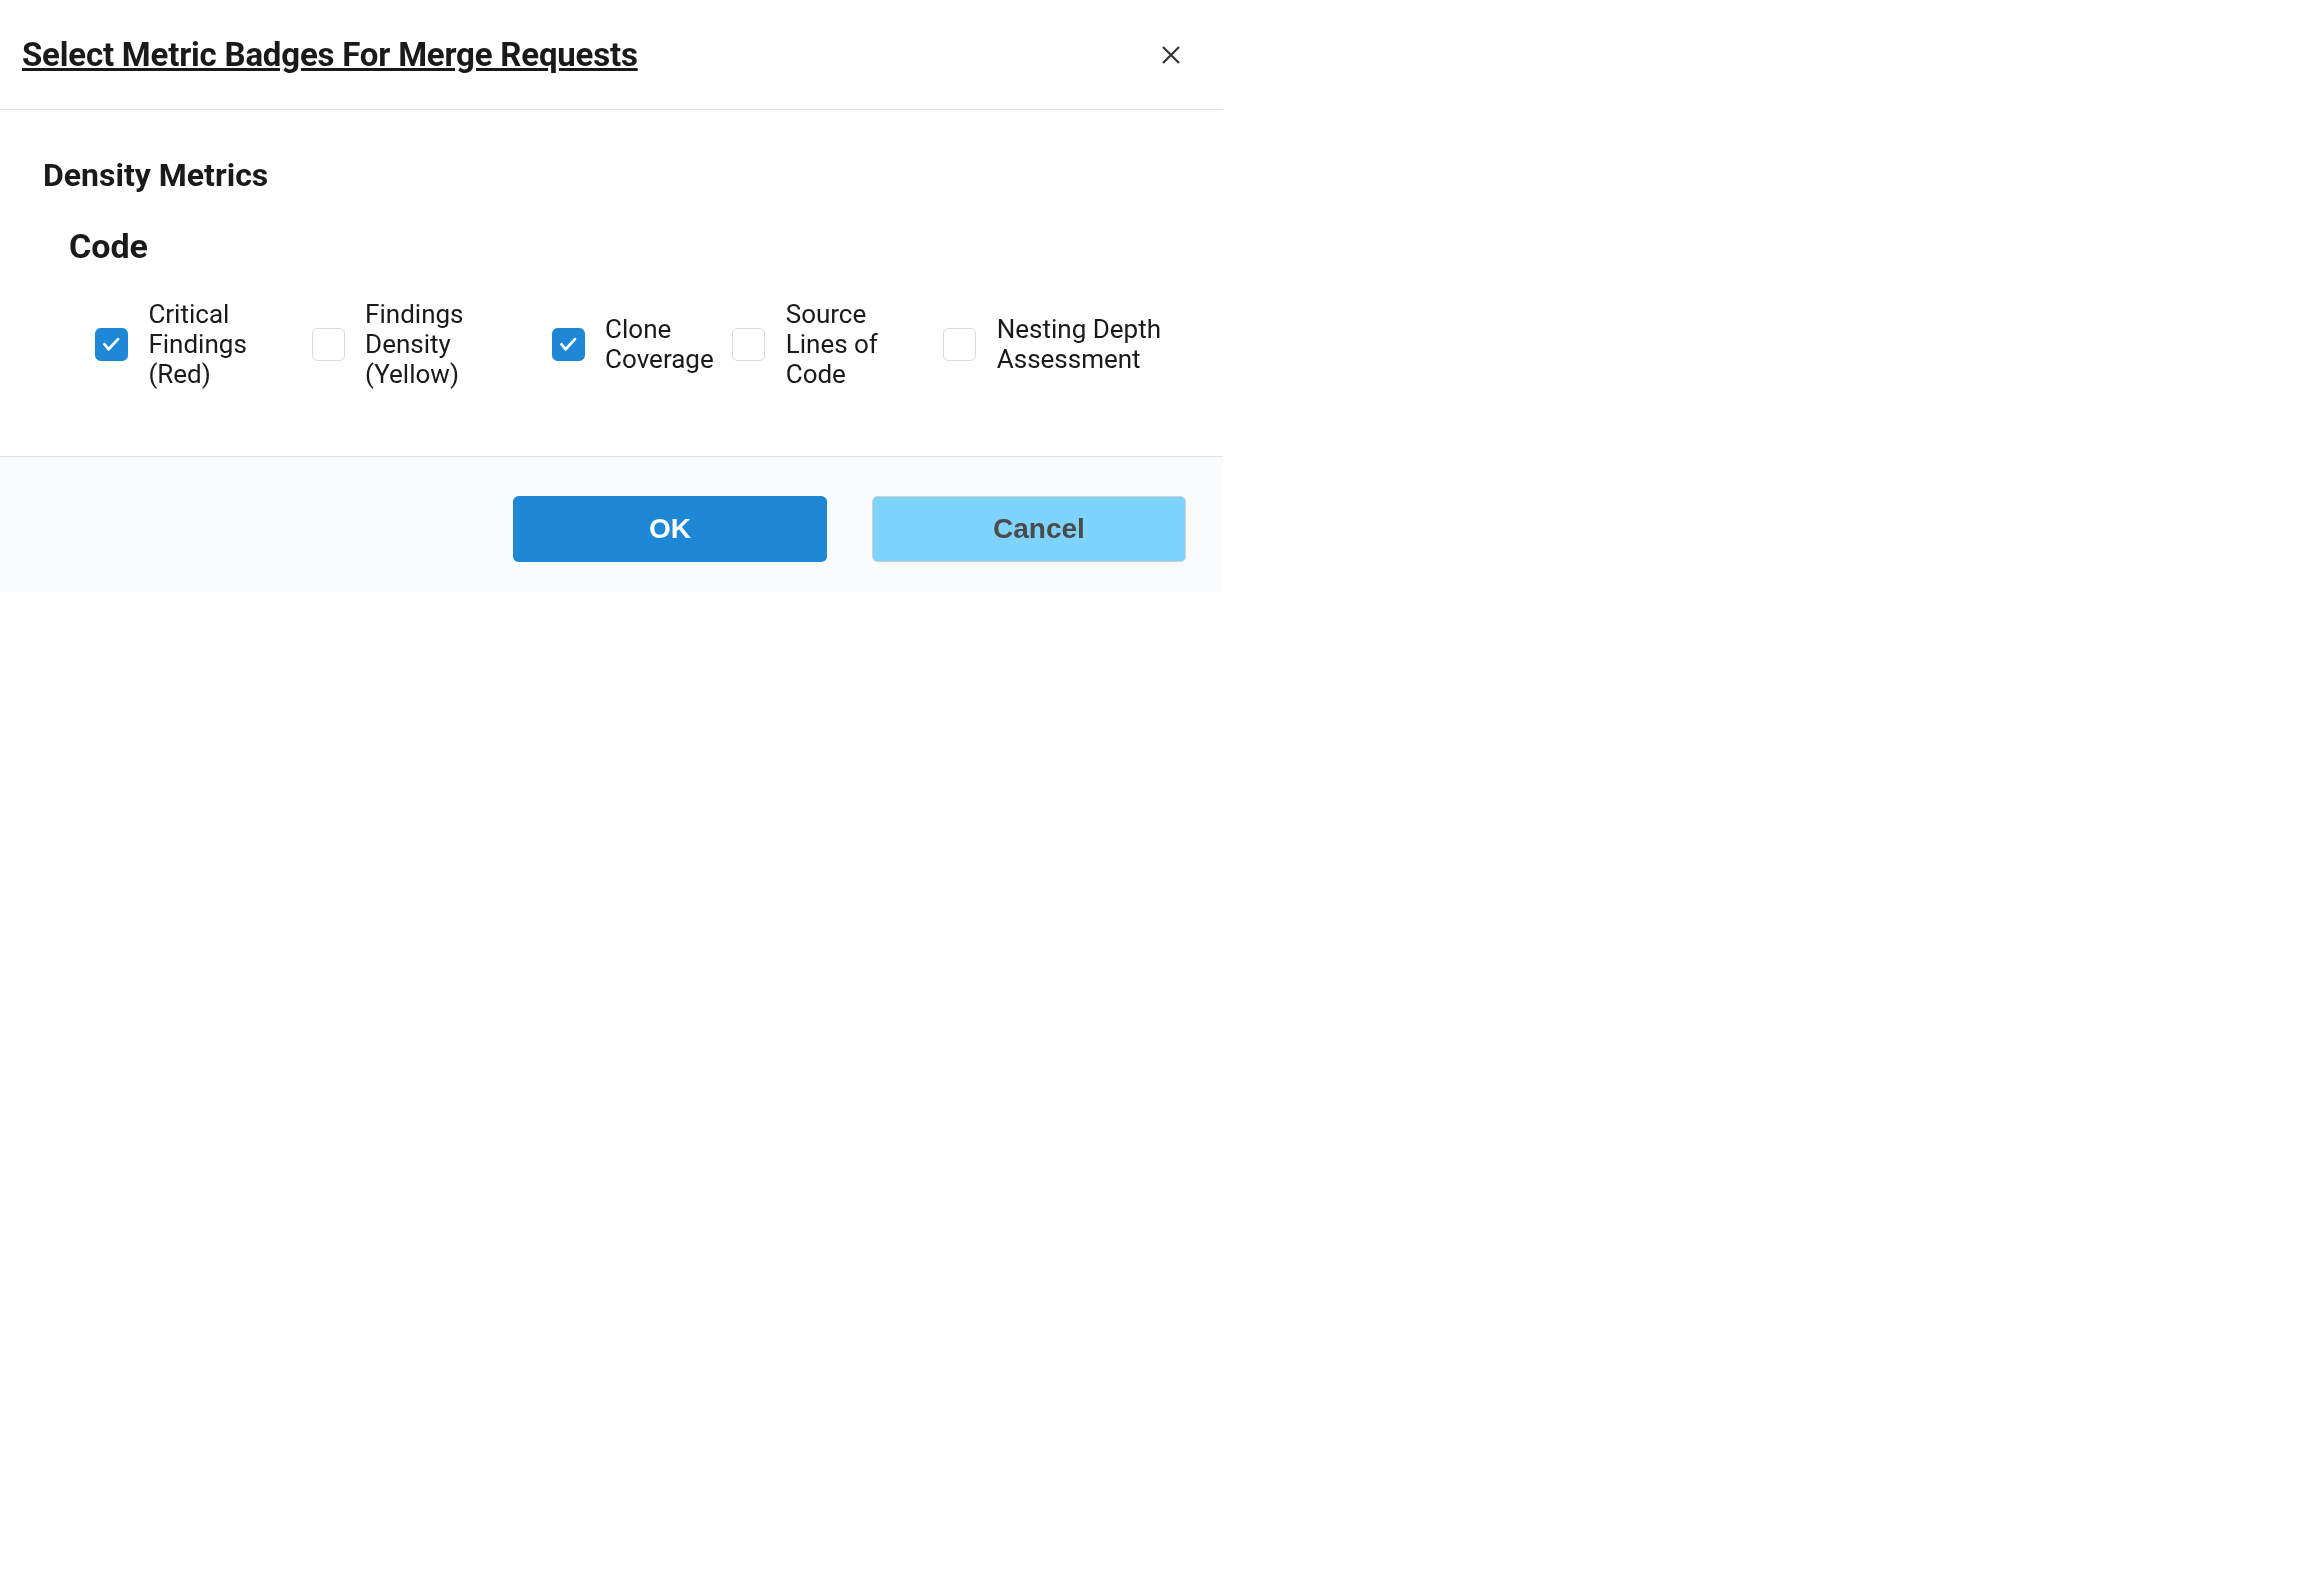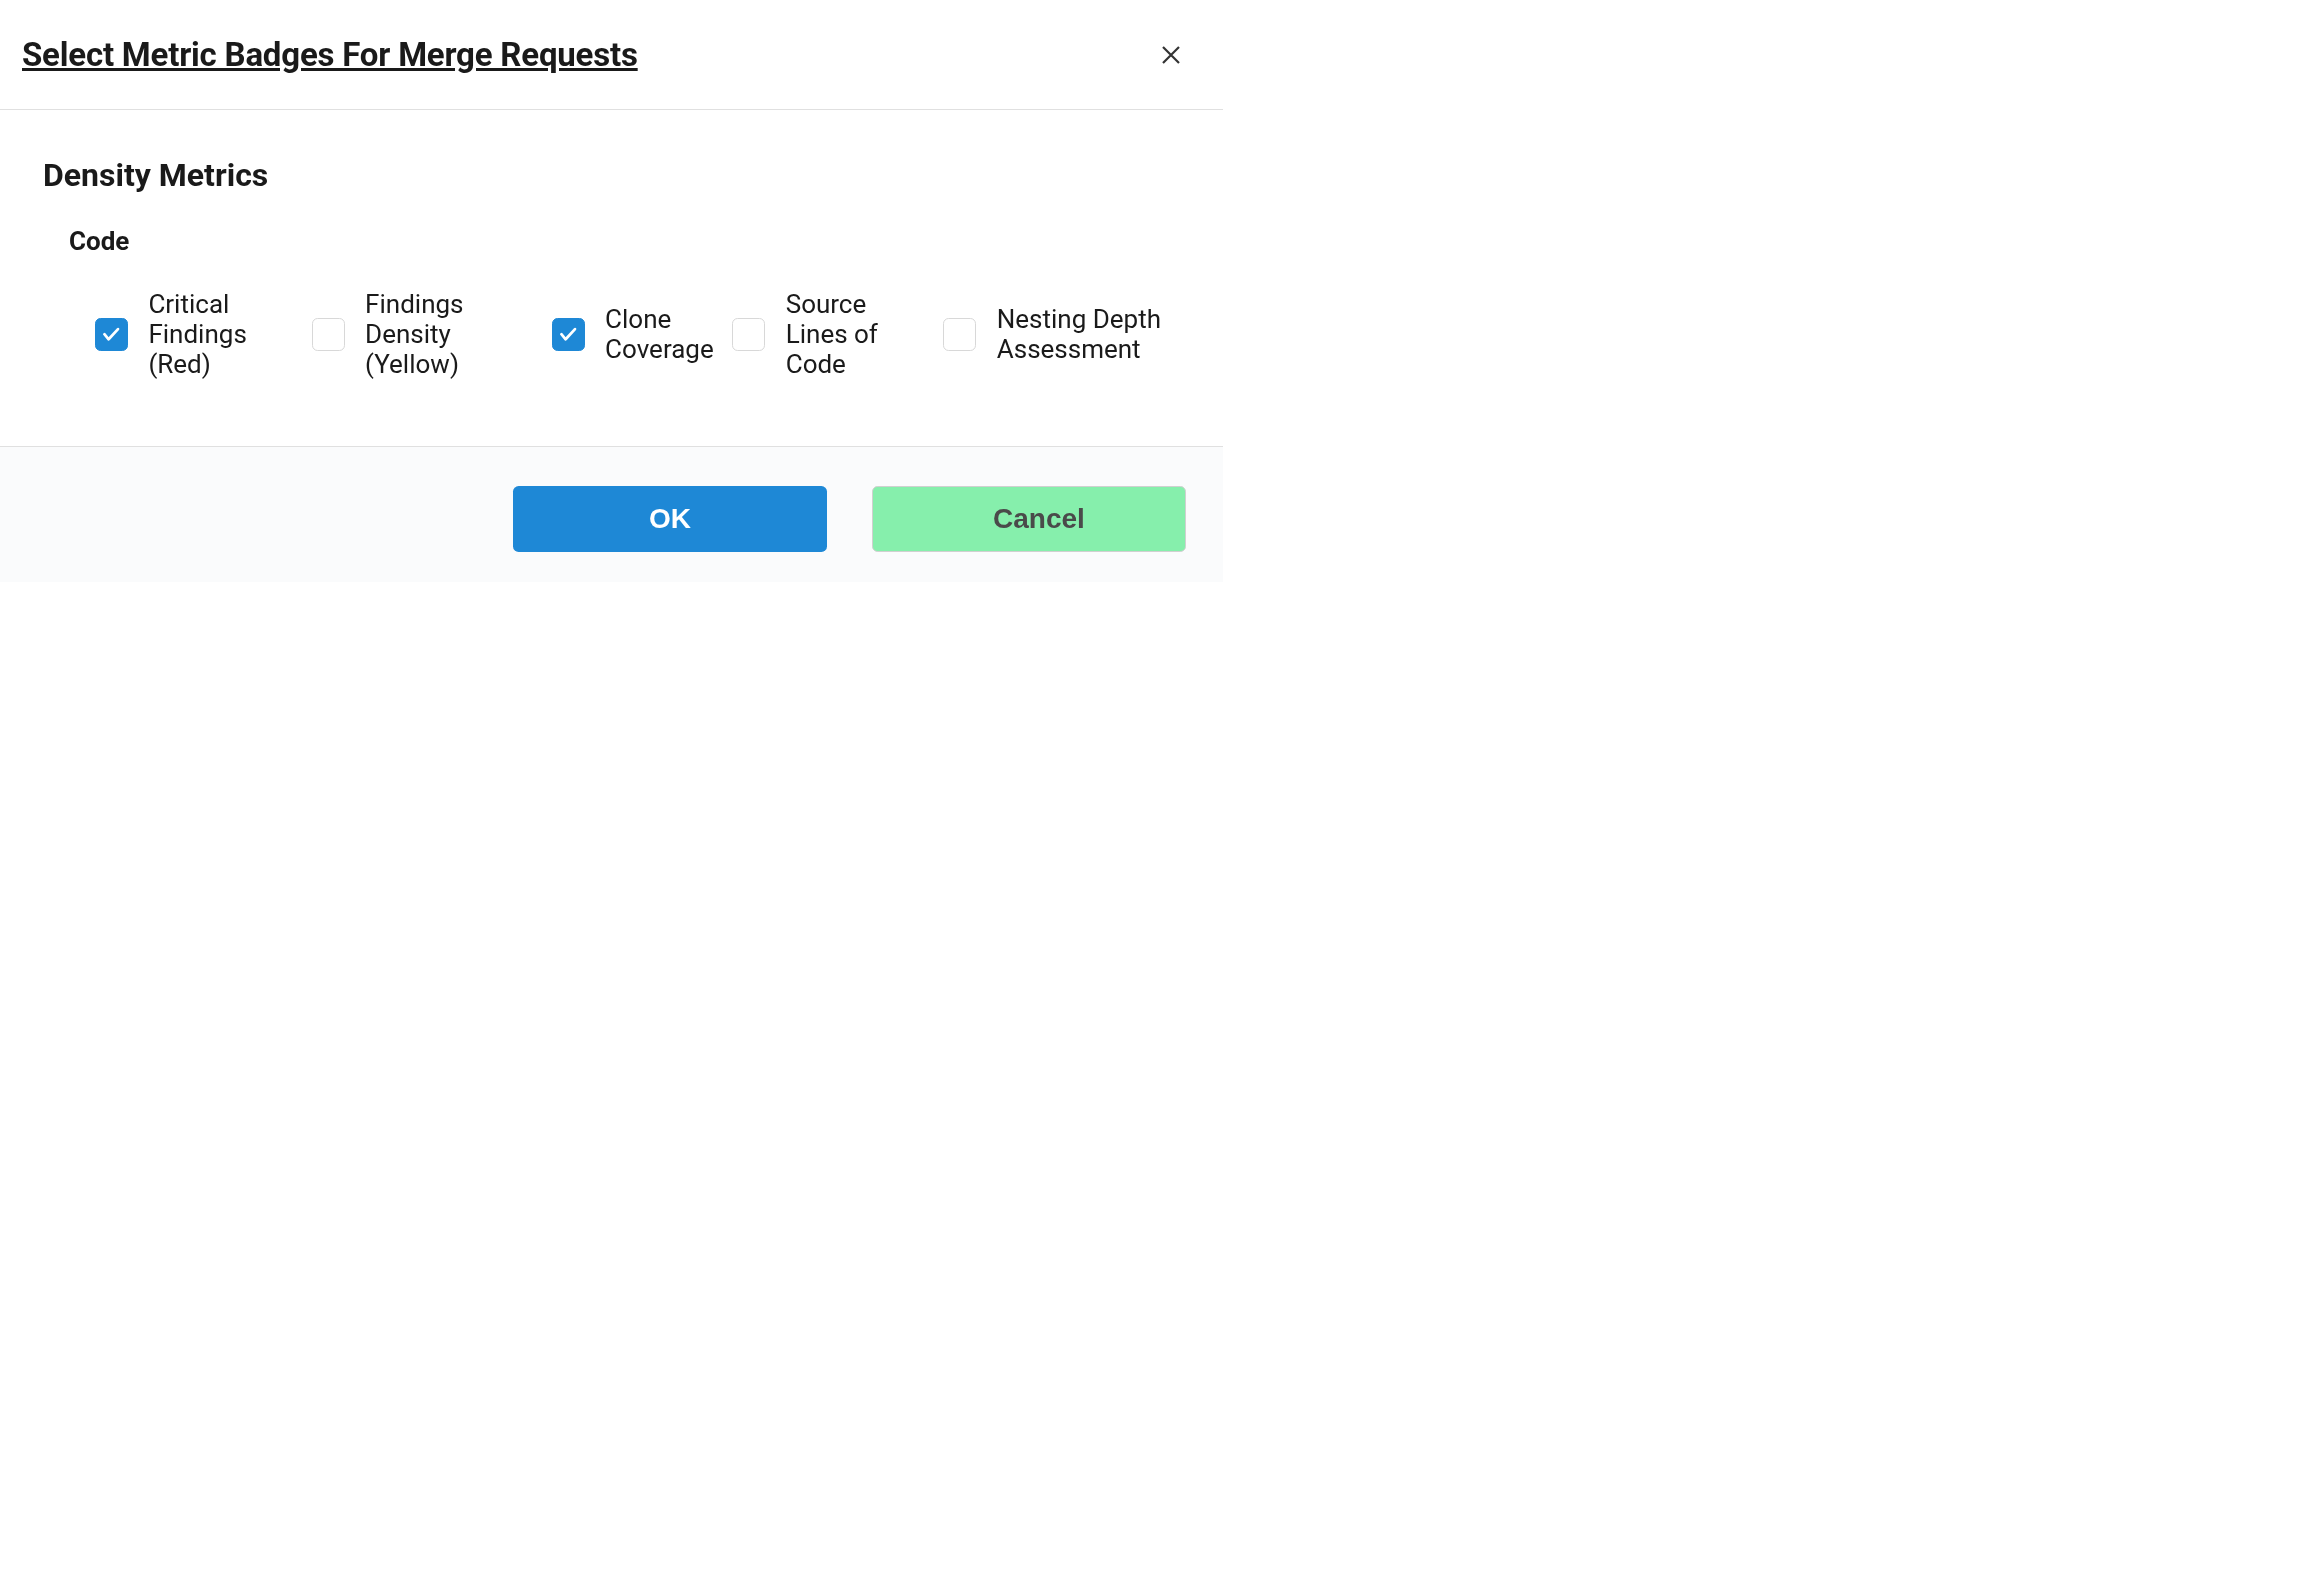--- a/index.html
+++ b/index.html
@@ -49,21 +49,21 @@
     .dialog-body {
       padding: 46px 43px 67px 43px;
     }
     .section-title {
       font-size: 32px;
       font-weight: 700;
       color: #1a1a1a;
       margin-bottom: 32px;
     }
     .subsection-title {
-      font-size: 26px;
+      font-size: 34px;
       font-weight: 700;
       color: #1a1a1a;
       margin-left: 26px;
       margin-bottom: 33px;
     }
     .checkbox-list {
       display: flex;
       flex-direction: row;
       gap: 18.6px;
       margin-left: 52px;
@@ -125,21 +125,21 @@
       border: none;
       display: flex;
       align-items: center;
       justify-content: center;
     }
     .btn-primary {
       background: #1e88d6;
       color: #ffffff;
     }
     .btn-secondary {
-      background: #86efac;
+      background: #7dd3fc;
       color: #4a4a4a;
       border: 0.9px solid #d0d0d0;
       padding-left: 20px;
     }
   </style>
 </head>
 <body>
 
 <div class="dialog">
 

